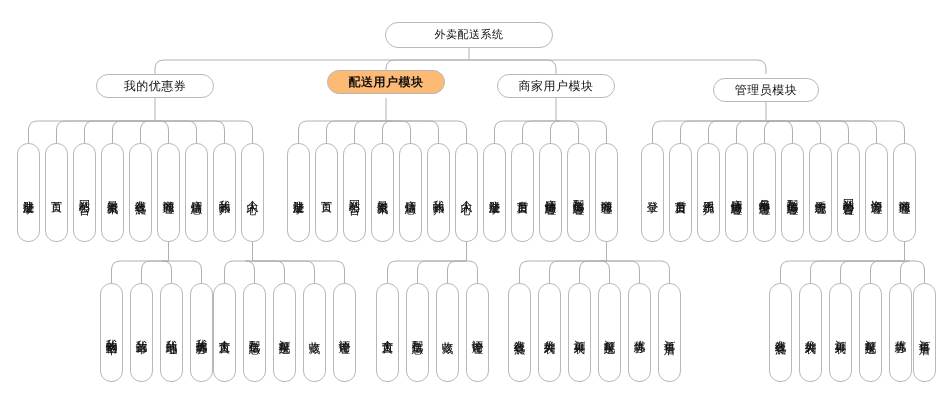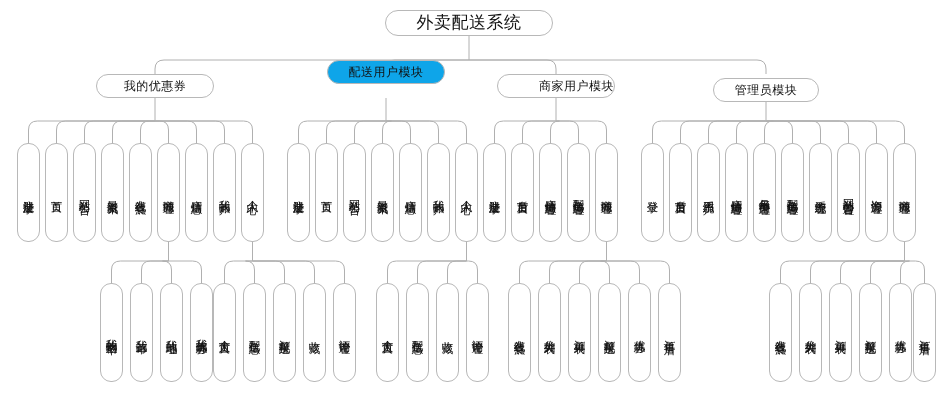--- a/index.html
+++ b/index.html
@@ -20,21 +20,21 @@
     justify-content:center;
     text-align:center;
     line-height:1.05;
   }
   .node.horiz{
     border-radius:14px;
     font-size:12px;
     letter-spacing:0.5px;
     white-space:nowrap;
   }
-  .node.root{border-radius:14px;font-size:17px;}
+  .node.root{border-radius:14px;font-size:11px;margin-top:12px;}
   .node.vert{
     border-radius:11px;
     font-size:11.5px;
     writing-mode:vertical-rl;
     text-orientation:upright;
     letter-spacing:1px;
     padding:5px 0;
   }
   .node .lbl{display:block;}
 </style>
@@ -168,21 +168,21 @@
       </div>
       <div class="node vert" style="left: 273px; top: 283px; width: 23px; height: 99px; border-color: rgb(184, 184, 184); background: rgb(255, 255, 255); color: rgb(17, 17, 17);">
         <span class="lbl">订单配送</span>
       </div>
       <div class="node vert" style="left: 303px; top: 283px; width: 23px; height: 99px; border-color: rgb(184, 184, 184); background: rgb(255, 255, 255); color: rgb(17, 17, 17);">
         <span class="lbl">收藏</span>
       </div>
       <div class="node vert" style="left: 333px; top: 283px; width: 23px; height: 99px; border-color: rgb(184, 184, 184); background: rgb(255, 255, 255); color: rgb(17, 17, 17);">
         <span class="lbl">评论管理</span>
       </div>
-      <div class="node horiz" style="left: 327px; top: 60px; width: 118px; height: 24px; border-color: rgb(184, 184, 184); background: #0ea5e9; color: rgb(17, 17, 17);">
+      <div class="node horiz" style="left: 327px; top: 70px; width: 118px; height: 24px; border-color: rgb(184, 184, 184); background: #fdba74; color: rgb(17, 17, 17); font-weight: bold;">
         <span class="lbl">配送用户模块</span>
       </div>
       <div class="node vert" style="left: 287px; top: 143px; width: 23px; height: 99px; border-color: rgb(184, 184, 184); background: rgb(255, 255, 255); color: rgb(17, 17, 17);">
         <span class="lbl">注册登录</span>
       </div>
       <div class="node vert" style="left: 315px; top: 143px; width: 23px; height: 99px; border-color: rgb(184, 184, 184); background: rgb(255, 255, 255); color: rgb(17, 17, 17);">
         <span class="lbl">首页</span>
       </div>
       <div class="node vert" style="left: 343px; top: 143px; width: 23px; height: 99px; border-color: rgb(184, 184, 184); background: rgb(255, 255, 255); color: rgb(17, 17, 17);">
         <span class="lbl">网站公告</span>
@@ -204,21 +204,21 @@
       </div>
       <div class="node vert" style="left: 406px; top: 283px; width: 23px; height: 99px; border-color: rgb(184, 184, 184); background: rgb(255, 255, 255); color: rgb(17, 17, 17);">
         <span class="lbl">配送信息</span>
       </div>
       <div class="node vert" style="left: 436px; top: 283px; width: 23px; height: 99px; border-color: rgb(184, 184, 184); background: rgb(255, 255, 255); color: rgb(17, 17, 17);">
         <span class="lbl">收藏</span>
       </div>
       <div class="node vert" style="left: 466px; top: 283px; width: 23px; height: 99px; border-color: rgb(184, 184, 184); background: rgb(255, 255, 255); color: rgb(17, 17, 17);">
         <span class="lbl">评论管理</span>
       </div>
-      <div class="node horiz" style="left: 497px; top: 74px; width: 118px; height: 24px; border-color: rgb(184, 184, 184); background: rgb(255, 255, 255); color: rgb(17, 17, 17); justify-content: flex-end;">
+      <div class="node horiz" style="left: 497px; top: 74px; width: 118px; height: 24px; border-color: rgb(184, 184, 184); background: rgb(255, 255, 255); color: rgb(17, 17, 17);">
         <span class="lbl">商家用户模块</span>
       </div>
       <div class="node vert" style="left: 483px; top: 143px; width: 23px; height: 99px; border-color: rgb(184, 184, 184); background: rgb(255, 255, 255); color: rgb(17, 17, 17);">
         <span class="lbl">注册登录</span>
       </div>
       <div class="node vert" style="left: 511px; top: 143px; width: 23px; height: 99px; border-color: rgb(184, 184, 184); background: rgb(255, 255, 255); color: rgb(17, 17, 17);">
         <span class="lbl">后台首页</span>
       </div>
       <div class="node vert" style="left: 539px; top: 143px; width: 23px; height: 99px; border-color: rgb(184, 184, 184); background: rgb(255, 255, 255); color: rgb(17, 17, 17);">
         <span class="lbl">店铺信息管理</span>

